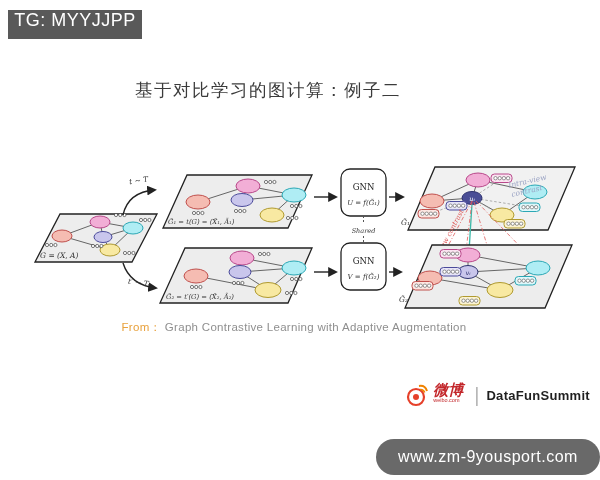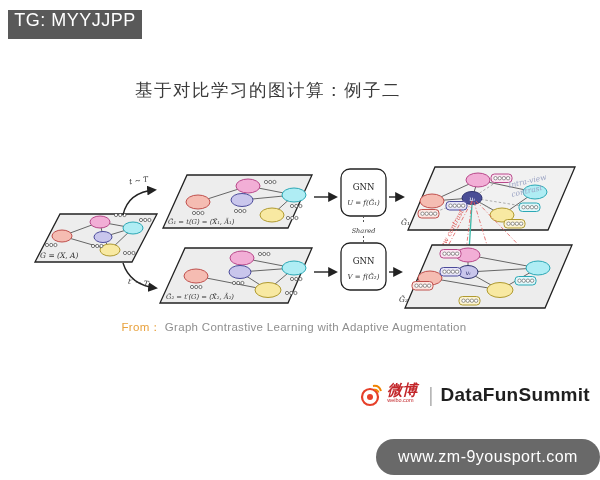--- a/index.html
+++ b/index.html
@@ -24,21 +24,21 @@
   .caption .from{color:#E8A13C;}
   .footer{
     position:absolute;left:0;top:378px;width:600px;height:34px;
     display:flex;align-items:center;justify-content:flex-end;padding-right:10px;box-sizing:border-box;
   }
   .weibo{display:flex;align-items:flex-start;margin-right:6px;}
   .weibo-txt{display:flex;flex-direction:column;line-height:1;margin-left:2px;}
   .weibo-name{color:#C3272B;font-weight:bold;font-size:15px;font-style:italic;}
   .weibo-dom{color:#C3272B;font-size:5.5px;margin-top:1px;}
   .sep{color:#b5b5b5;font-size:20px;font-weight:300;margin:0 7px 0 5px;}
-  .brand{color:#1f1f1f;font-weight:bold;font-size:19px;letter-spacing:0.3px;}
+  .brand{color:#1f1f1f;font-weight:bold;font-size:13px;letter-spacing:0.3px;}
   .watermark{
     position:absolute;left:376px;top:439px;width:224px;height:36px;
     background:#696969;color:#fff;display:flex;align-items:center;justify-content:center;
     font-size:16px;letter-spacing:0.5px;border-radius:18px;
   }
   svg text{font-family:"DejaVu Serif",serif;}
   .mathlbl{font-style:italic;fill:#333;}
   .gnnlbl{fill:#222;}
 </style>
 </head>

